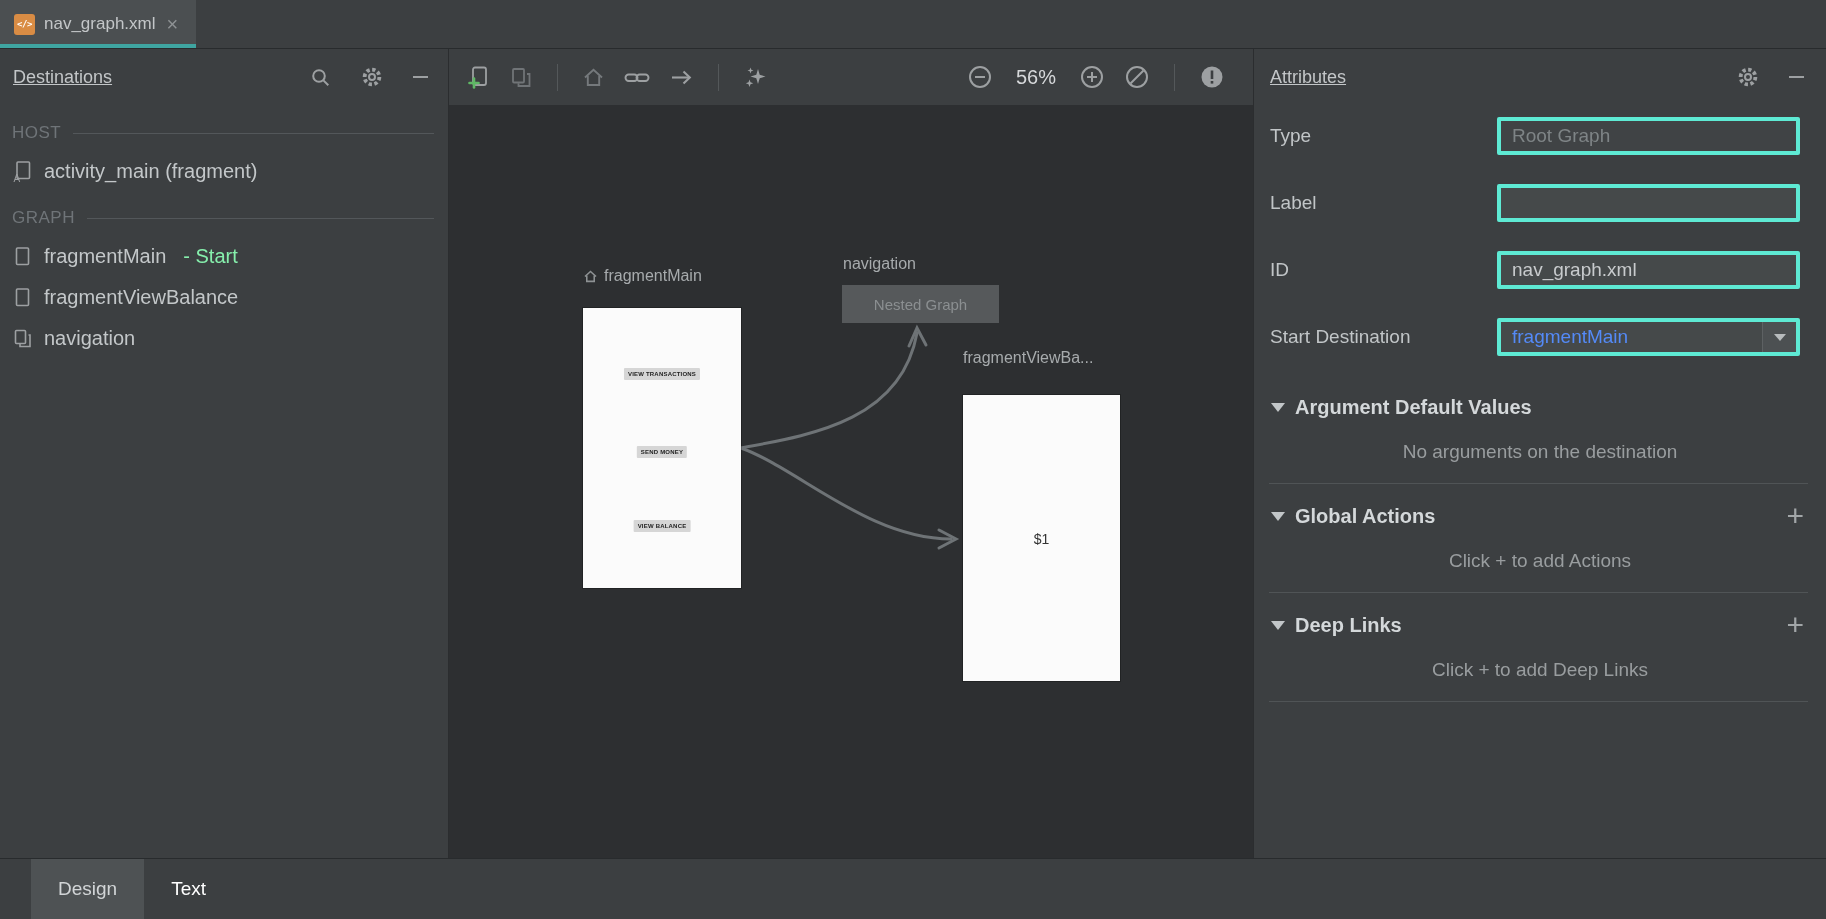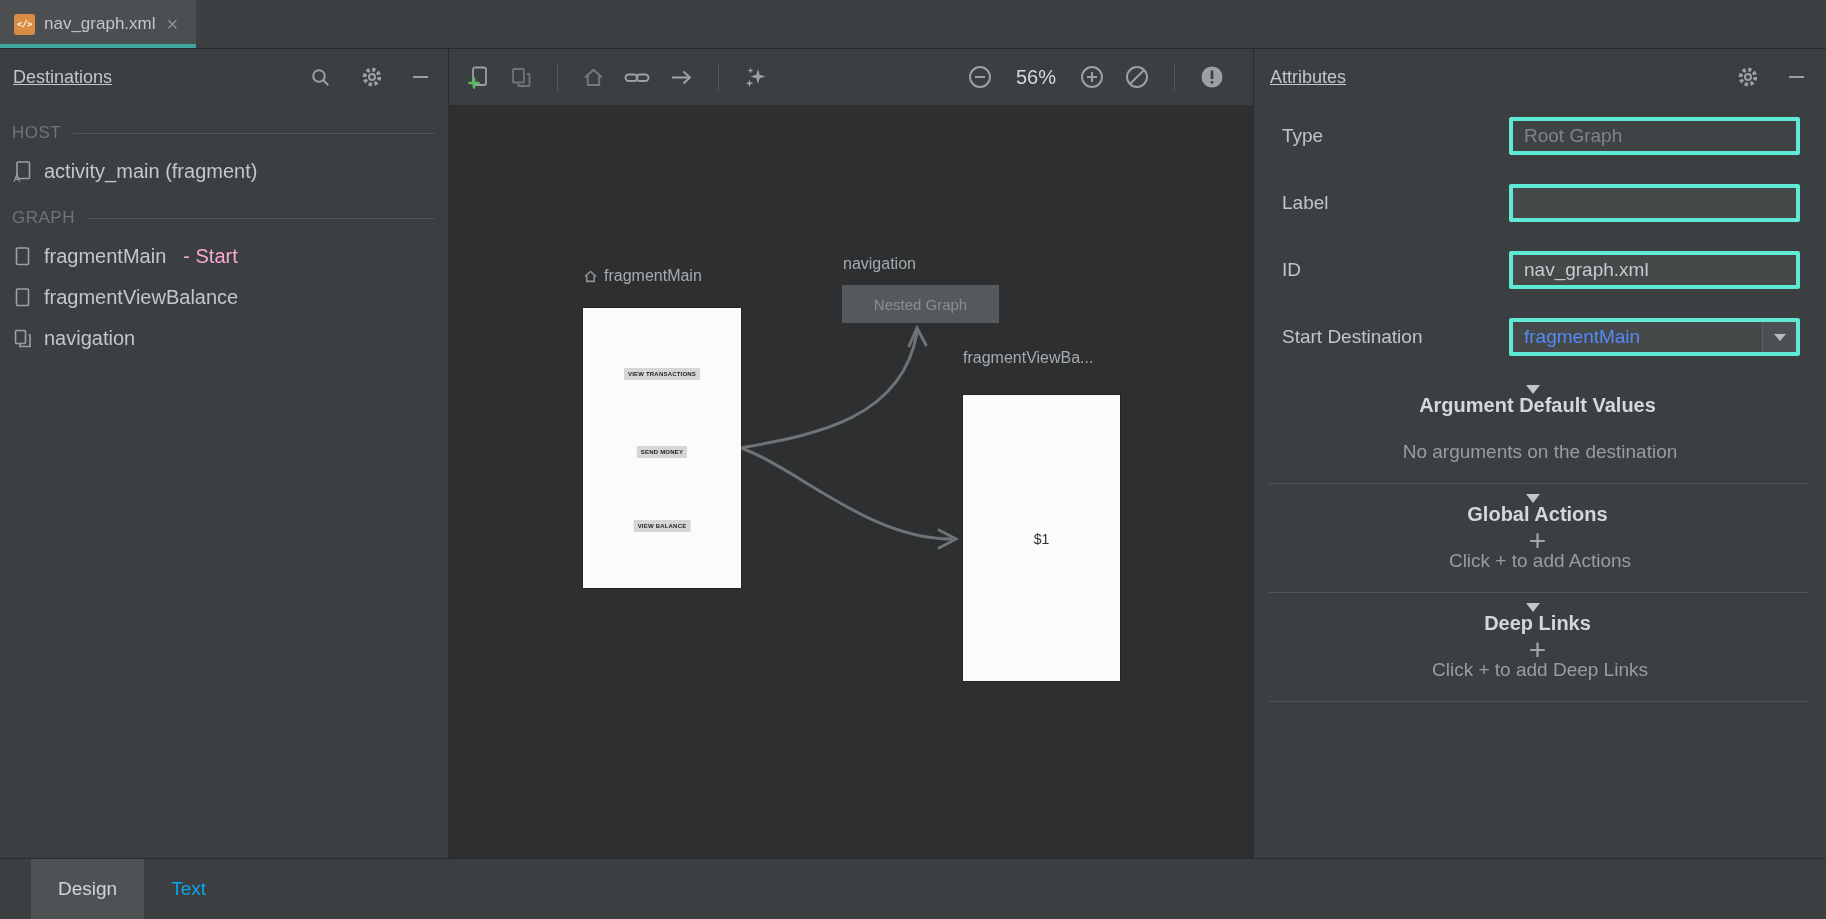--- a/index.html
+++ b/index.html
@@ -33,21 +33,21 @@
   .panel-header { height:56px; display:flex; align-items:center; padding:0 20px 0 13px; flex:none; }
   .panel-title { font-size:18px; color:#c3c6c8; flex:1;text-decoration:underline; }
   .hdr-icons { display:flex; align-items:center; gap:30px; }
   .minus-glyph { width:15px; height:2px; background:#9da0a2; }
 
   .dest-list { padding:2px 14px 0 12px; }
   .sec-label-row { display:flex; align-items:center; gap:12px; margin:16px 0 8px; }
   .sec-label { font-size:17px; color:#6f7478; letter-spacing:0.5px; }
   .sec-rule { flex:1; height:1px; background:#53575a; }
   .dest-item { display:flex; align-items:center; gap:11px; height:41px; font-size:20px; color:#c3c7c9; cursor:default; }
-  .dest-suffix { color:#f9a8d4; margin-left:6px; }
+  .dest-suffix { color:#86efac; margin-left:6px; }
 
   
   .canvas-col { flex:1; min-width:0; display:flex; flex-direction:column; background:#2d2f31; }
   .canvas-toolbar { height:56px; flex:none; background:#3c3f41; display:flex; align-items:center; justify-content:space-between; padding:0 28px 0 18px; }
   .tb-group { display:flex; align-items:center; gap:19px; }
   .tb-divider { width:1px; height:27px; background:#54585a; margin:0 5px; }
   .tb-icon { display:flex; align-items:center; justify-content:center; }
   .zoom-level { font-size:20px; color:#d6d8da; margin:14px 4px; }
 
   .canvas { position:relative; flex:1; background:#2d2f31; overflow:hidden; }
@@ -65,42 +65,42 @@
   .fvb-amount { position:absolute; top:136px; left:0; width:100%; text-align:center; color:#333; font-size:14px; }
   .nested-box {
     position:absolute; left:393px; top:180px; width:157px; height:38px;
     background:#56595b; border-radius:0; display:flex; align-items:center; justify-content:center;
     color:#8b8f91; font-size:15px;
   }
 
   
   .right-panel { width:573px; background:#3c3f41; border-left:1px solid #2b2d2f; display:flex; flex-direction:column; }
   .attr-body { flex:1; padding-top:12px; }
-  .field-row { display:flex; align-items:center; padding-left:28px; margin:0 26px 29px 0; height:38px; }
+  .field-row { display:flex; align-items:center; padding-left:16px; margin:0 26px 29px 0; height:38px; }
   .field-label { width:227px; font-size:19px; color:#c1c5c7; flex:none; }
   .field-input {
     width:304px; height:38px; background:#45494a; border:4px solid #5eead4; border-radius:2px;
     display:flex; align-items:center; padding:0 11px; font-size:19px; color:#c8cbcd;
   }
   .field-input.muted { color:#7e8486; background:#404345; }
   .combo { padding:0; overflow:hidden; }
   .combo-text { flex:1; padding:0 11px; color:#548af7; }
   .combo-btn { width:34px; align-self:stretch; display:flex; align-items:center; justify-content:center; background:#4c5052; border-left:1px solid #5d6163; }
   .caret { width:0; height:0; border-left:6px solid transparent; border-right:6px solid transparent; border-top:7px solid #b7bbbd; }
 
-  .attr-section-header { display:flex; align-items:center; height:44px; padding:0 22px 0 17px; margin-top:6px;flex-direction:column; }
+  .attr-section-header { display:flex; align-items:center; height:44px; padding:0 22px 0 17px; margin-top:6px; }
   .tri { width:0; height:0; border-left:7px solid transparent; border-right:7px solid transparent; border-top:9px solid #c2c6c8; margin-right:10px; flex:none; }
   .sec-title { font-size:20px; font-weight:bold; color:#d4d8da; flex:1; }
   .plus-btn { font-size:30px; font-weight:200; color:#a2a6a8; line-height:1; }
   .sec-hint { text-align:center; font-size:19px; color:#999d9f; margin:12px 0 20px; }
   .sec-divider { height:1px; background:#505456; margin:0 18px 10px 15px; }
 
   
   .bottom-bar { height:61px; flex:none; background:#3c3f41; border-top:1px solid #282b2d; display:flex; align-items:stretch; padding-left:31px; }
-  .bottom-tab { display:flex; align-items:center; padding:0 27px; font-size:19px; color:#0ea5e9; }
+  .bottom-tab { display:flex; align-items:center; padding:0 27px; font-size:19px; color:#ffffff; }
   .bottom-tab.active { background:#4e5254; color:#d2d5d7; }
 
   svg { display:block; }
 </style>
 </head>
 <body>
 
 <div class="app">
 
   <div class="tab-bar">

